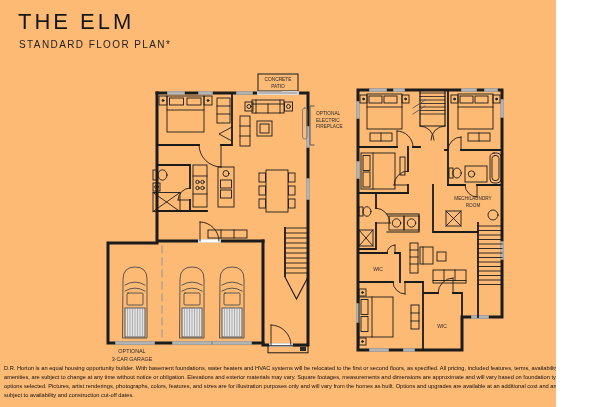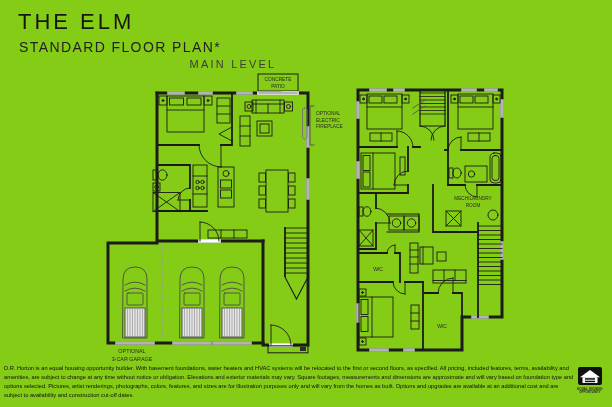--- a/index.html
+++ b/index.html
@@ -1,40 +1,39 @@
 <!DOCTYPE html>
 <html><head>
 <meta charset="utf-8">
 <style>
   html,body{margin:0;padding:0;background:#fff;}
-  .sheet{position:relative;width:612px;height:407px;background:#84cc16;overflow:hidden;
+  .sheet{position:relative;width:556px;height:407px;background:#fdba74;overflow:hidden;
          font-family:"Liberation Sans",sans-serif;color:#111;}
   .title{position:absolute;left:18px;top:9px;font-size:22px;letter-spacing:3px;
          font-weight:500;color:#161616;white-space:nowrap;}
-  .subtitle{position:absolute;left:19px;top:39px;font-size:14px;letter-spacing:1.4px;
+  .subtitle{position:absolute;left:19px;top:39px;font-size:10px;letter-spacing:1.4px;
          color:#222;white-space:nowrap;}
   .plan-label{position:absolute;top:58px;width:140px;text-align:center;font-size:11px;
          letter-spacing:2.2px;color:#3c3c3c;}
   #main-label{left:163px;}
   #upper-label{left:367px;}
   svg.plan{position:absolute;}
   svg text{font-family:"Liberation Sans",sans-serif;fill:#2a2a2a;stroke:none;}
   .disclaimer{position:absolute;left:4px;top:364px;width:570px;font-size:5.7px;
          line-height:1.6;color:#101010;text-align:left;}
   .eho{position:absolute;left:577px;top:367px;}
 </style>
 </head>
 <body>
 
 <div class="sheet">
 
   <div class="title">THE ELM</div>
   <div class="subtitle">STANDARD FLOOR PLAN*</div>
 
-  <div class="plan-label" id="main-label">MAIN LEVEL</div>
 
   <svg class="plan" style="left:103px;top:70px" width="248" height="292" viewBox="0 0 248 292">
     <defs>
       <g id="car" stroke="#4a4a4a" fill="none" stroke-width="0.9">
         <path d="M3,15 Q3,3 15,3 Q27,3 27,15 V74 H3 Z"></path>
         <path d="M5,21 Q15,15 25,21 M5,27 Q15,21 25,27"></path>
         <rect x="7" y="29" width="16" height="12" rx="1"></rect>
         <rect x="5" y="44" width="20" height="29" fill="#e3e3e3"></rect>
         <path d="M7.5,44 V73 M10,44 V73 M12.5,44 V73 M15,44 V73 M17.5,44 V73 M20,44 V73 M22.5,44 V73" stroke="#8a8a8a" stroke-width="0.6"></path>
       </g>

